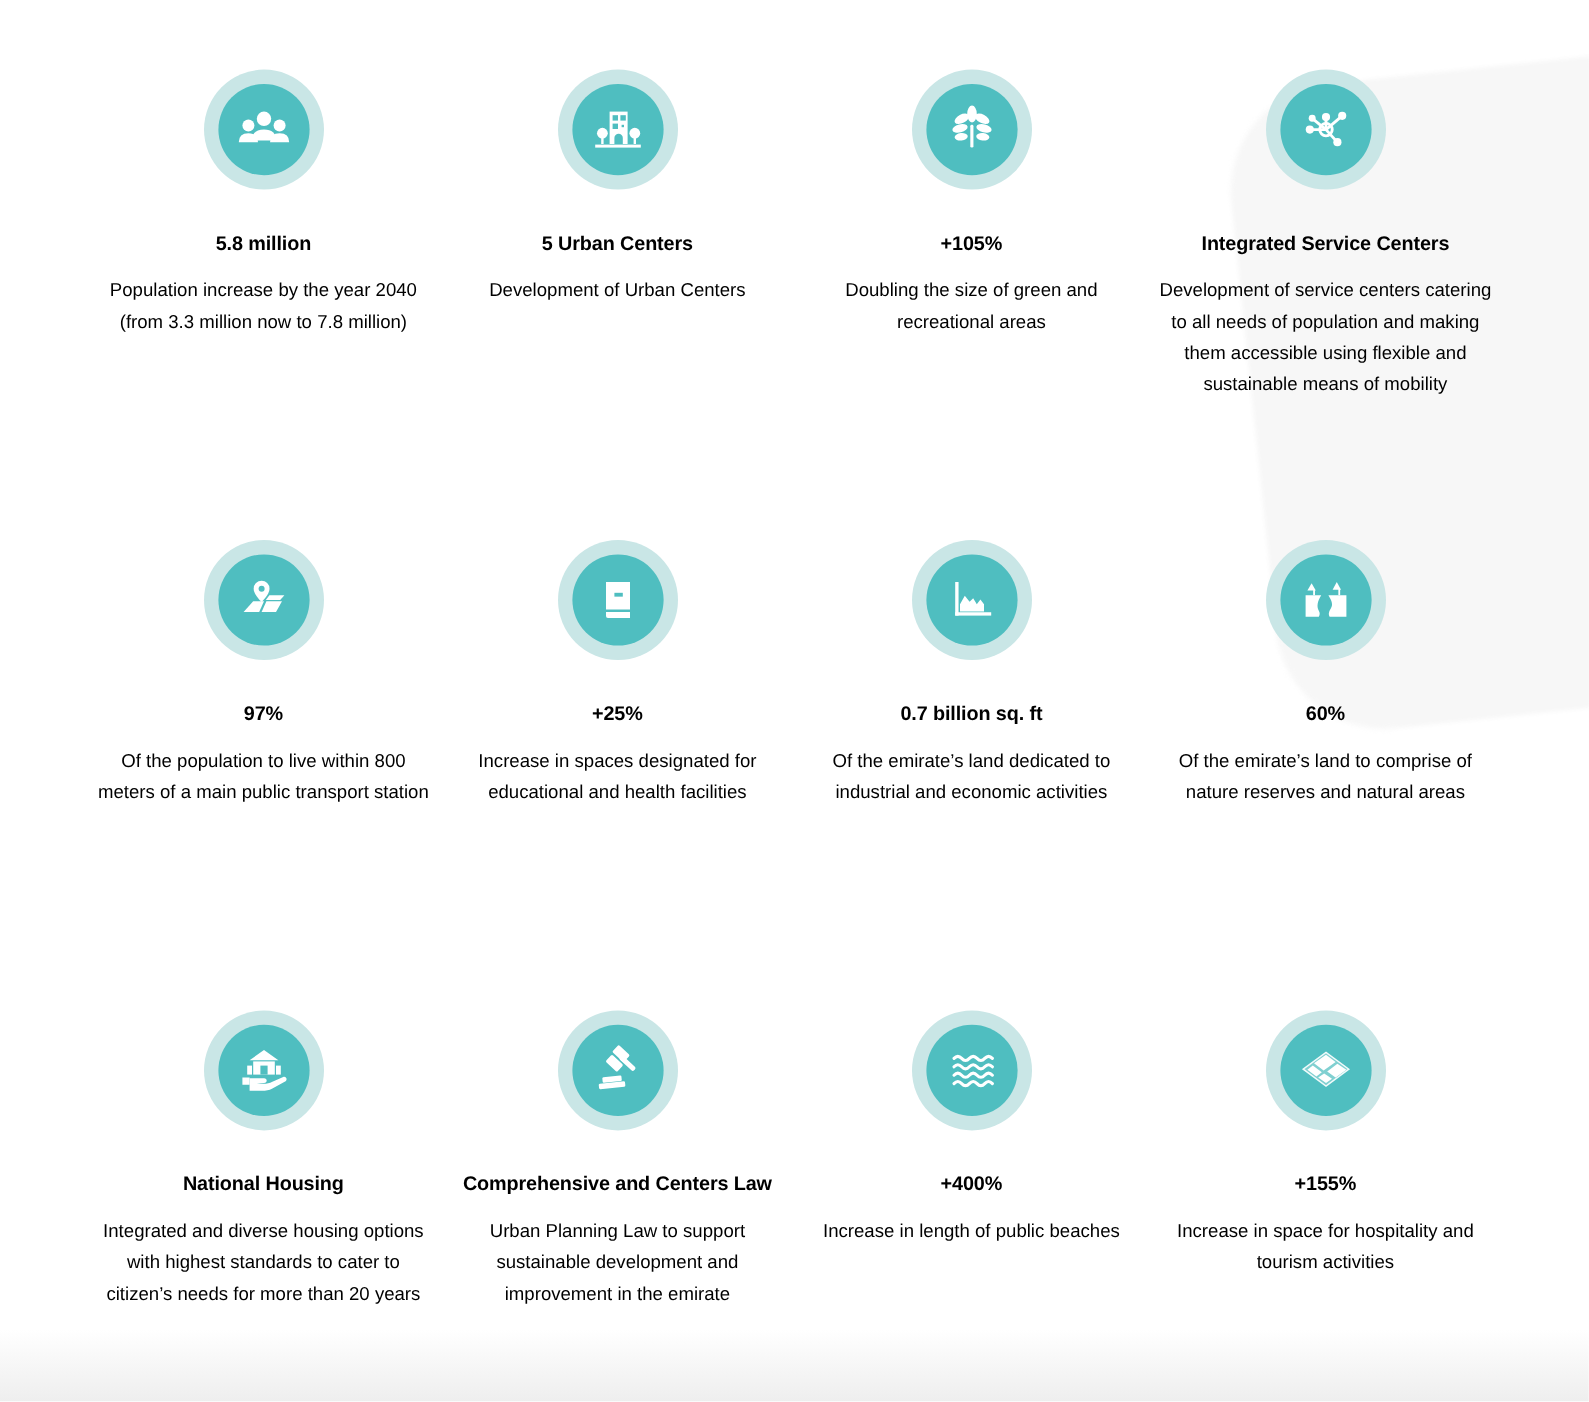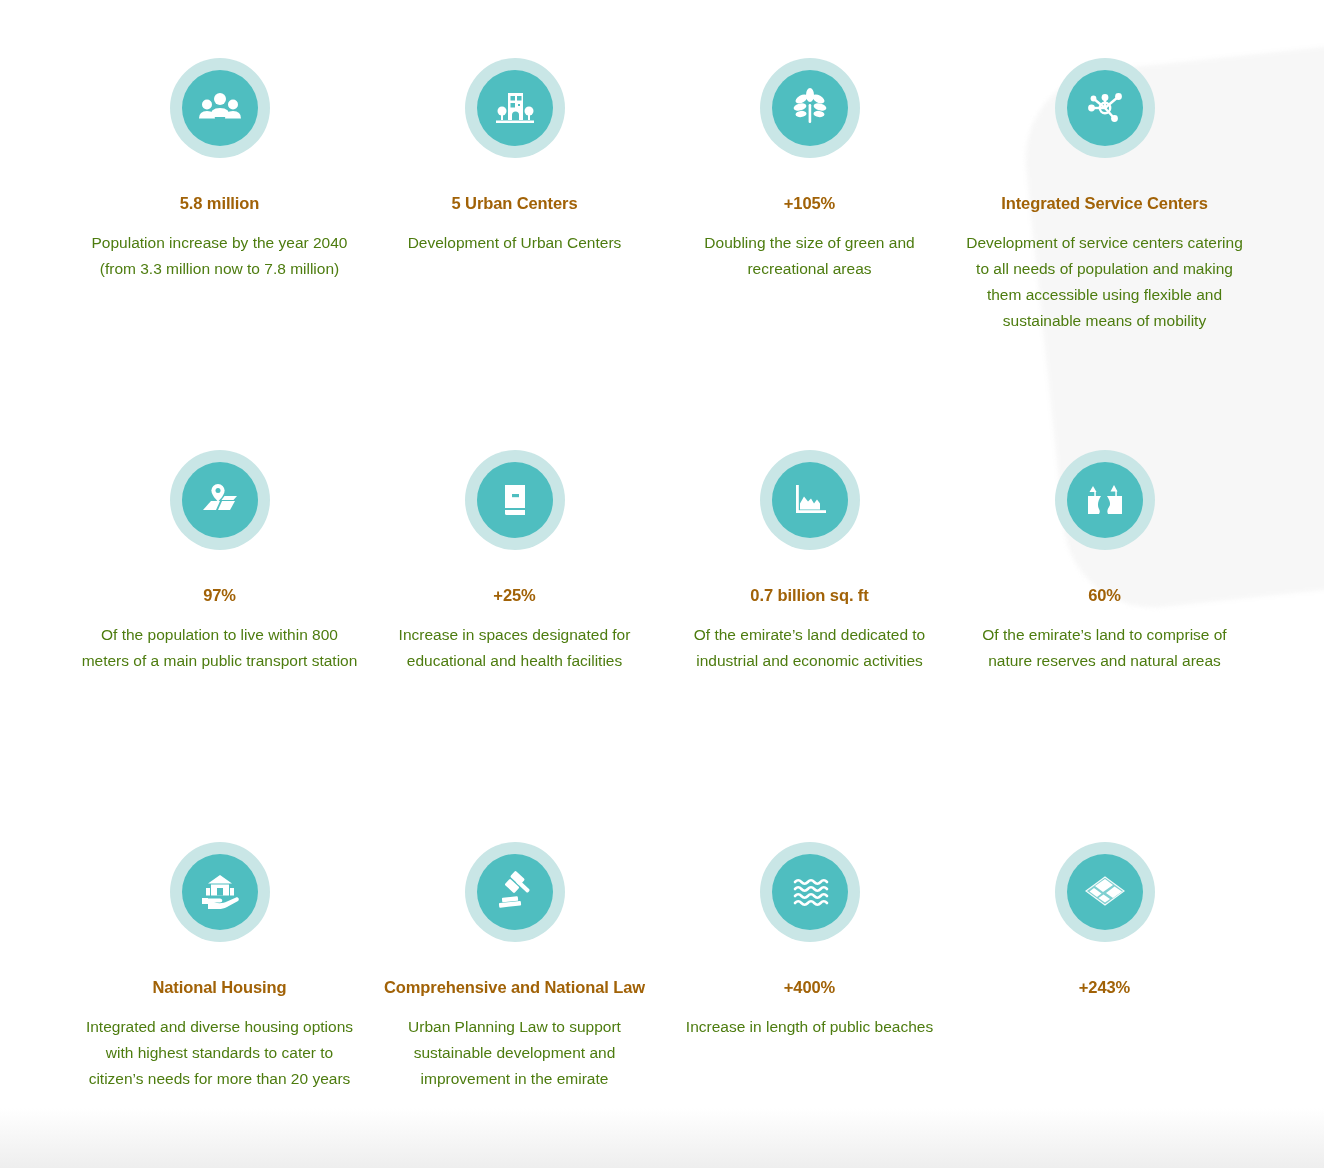--- a/index.html
+++ b/index.html
@@ -79,28 +79,28 @@
     display: flex;
     align-items: center;
     justify-content: center;
   }
   .icon-inner svg { display: block; }
 
   .card-title {
     margin-top: 36px;
     font-size: 16.5px;
     font-weight: bold;
-    color: #a16207;
+    color: #000000;
     letter-spacing: -0.1px;
     line-height: 1.2;
   }
   .card-desc {
     margin-top: 16px;
     font-size: 15.5px;
-    color: #4d7c0f;
+    color: #000000;
     line-height: 1.68;
     font-weight: normal;
   }
 </style>
 </head>
 <body>
 
 <div id="deco-right"></div>
 <div id="deco-bottom"></div>
 
@@ -271,21 +271,21 @@
       <div class="icon-inner">
         <svg width="44" height="44" viewBox="0 0 44 44" fill="#ffffff">
           <rect x="18" y="4" width="13" height="8" rx="1.3" transform="rotate(43 24.5 8)"></rect>
           <rect x="12.5" y="12" width="13" height="8" rx="1.3" transform="rotate(43 19 16)"></rect>
           <rect x="22" y="14" width="16" height="4.2" rx="1.6" transform="rotate(43 30 16)"></rect>
           <rect x="9" y="27" width="16" height="4.6" rx="1" transform="rotate(-6 17 29)"></rect>
           <rect x="6" y="32" width="22" height="4.6" rx="1" transform="rotate(-6 17 34)"></rect>
         </svg>
       </div>
     </div>
-    <div class="card-title">Comprehensive and National Law</div>
+    <div class="card-title">Comprehensive and Centers Law</div>
     <div class="card-desc">Urban Planning Law to support sustainable development and improvement in the emirate</div>
   </div>
 
   <div class="card row3">
     <div class="icon-outer">
       <div class="icon-inner">
         <svg width="44" height="44" viewBox="0 0 44 44" fill="none" stroke="#ffffff" stroke-width="2.6" stroke-linecap="round">
           <path d="M7 12 q3.2 -3.4 6.4 0 t6.4 0 t6.4 0 t6.4 0 t6.4 0"></path>
           <path d="M7 19 q3.2 -3.4 6.4 0 t6.4 0 t6.4 0 t6.4 0 t6.4 0"></path>
           <path d="M7 26 q3.2 -3.4 6.4 0 t6.4 0 t6.4 0 t6.4 0 t6.4 0"></path>
@@ -303,16 +303,17 @@
         <svg width="44" height="44" viewBox="0 0 44 44" fill="#ffffff">
           <path d="M22 7 L41 21 L22 35 L3 21 z" fill="#ffffff" opacity="0.28"></path>
           <path d="M22 9 L30 15 L20 22 L12 16 z"></path>
           <path d="M31.5 16.5 L39 21.5 L30 28 L23 23 z"></path>
           <path d="M11 18 L18.5 23.5 L14 27 L6.5 21.5 z"></path>
           <path d="M20.5 24.5 L27 29 L22 32.5 L15.5 28 z"></path>
           <path d="M3 21 L22 7 L41 21 L22 35 z" fill="none" stroke="#ffffff" stroke-width="1.2" opacity="0.9"></path>
         </svg>
       </div>
     </div>
-    <div class="card-title">+243%</div>
+    <div class="card-title">+155%</div>
+    <div class="card-desc">Increase in space for hospitality and tourism activities</div>
   </div>
 
 </div>
 
 </body></html>

